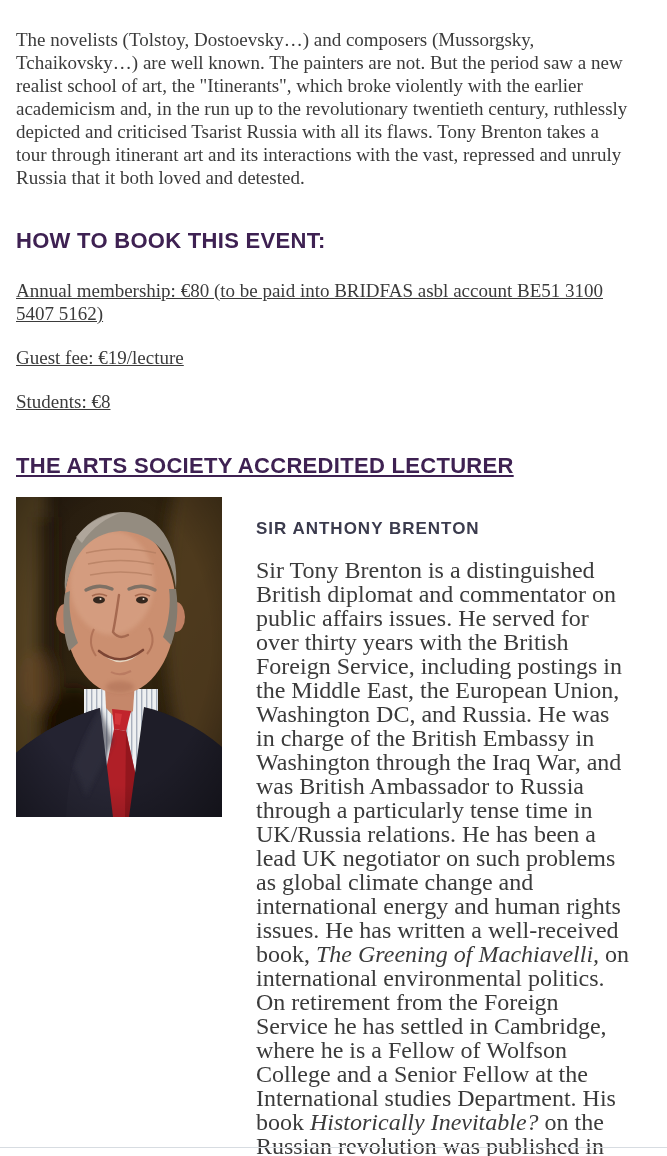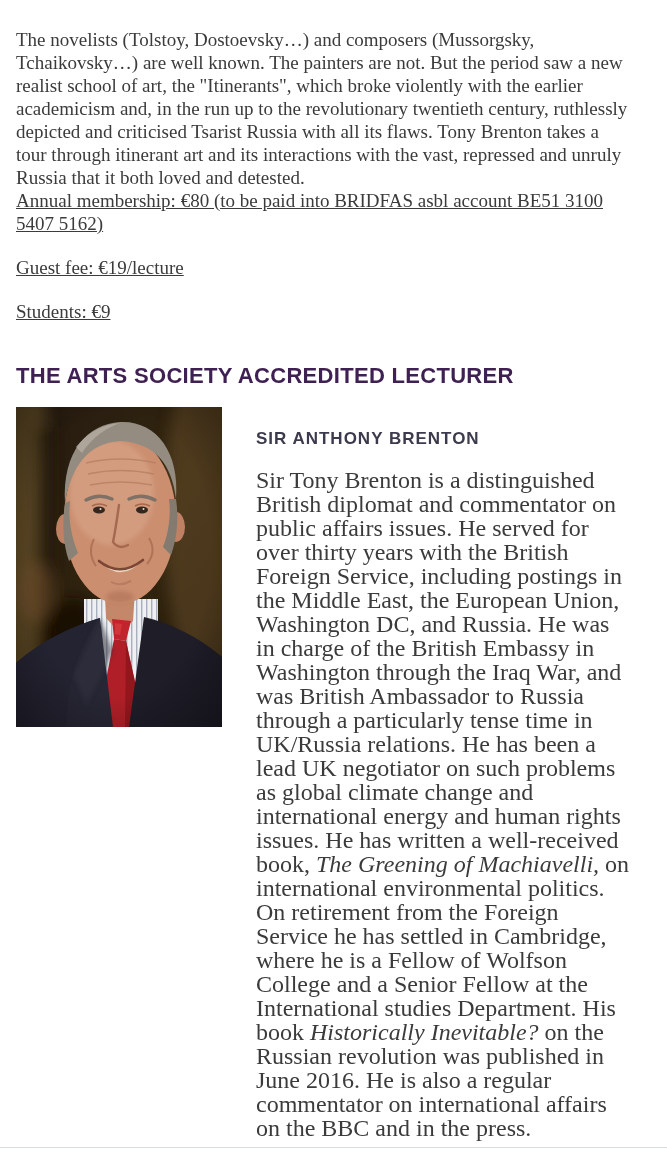--- a/index.html
+++ b/index.html
@@ -21,21 +21,21 @@
   }
 
   h2.purple-heading {
     font-family: "Liberation Sans", sans-serif;
     font-weight: bold;
     font-size: 22px;
     letter-spacing: 0.3px;
     color: #3e2152;
     margin: 39px 0 25px 0;
   }
-  h2.lecturer-heading { margin: 40px 0 18px 0; }
+  h2.lecturer-heading { margin: 40px 0 18px 0; text-decoration: underline; }
 
   .booking-item {
     margin: 0 0 21px 0;
     font-size: 19px;
     line-height: 23px;
     max-width: 616px;
     text-decoration: underline;
   }
 
   .lecturer-row {
@@ -77,24 +77,25 @@
     border-top: 1px solid #d7dce1;
   }
 </style>
 </head>
 <body>
 
 <div class="page">
 
   <p class="intro">The novelists (Tolstoy, Dostoevsky…) and composers (Mussorgsky, Tchaikovsky…) are well known. The painters are not. But the period saw a new realist school of art, the "Itinerants", which broke violently with the earlier academicism and, in the run up to the revolutionary twentieth century, ruthlessly depicted and criticised Tsarist Russia with all its flaws. Tony Brenton takes a tour through itinerant art and its interactions with the vast, repressed and unruly Russia that it both loved and detested.</p>
 
+  <h2 class="purple-heading">HOW TO BOOK THIS EVENT:</h2>
 
   <p class="booking-item">Annual membership: €80 (to be paid into BRIDFAS asbl account BE51 3100 5407 5162)</p>
   <p class="booking-item">Guest fee: €19/lecture</p>
-  <p class="booking-item">Students: €9</p>
+  <p class="booking-item">Students: €8</p>
 
   <h2 class="purple-heading lecturer-heading">THE ARTS SOCIETY ACCREDITED LECTURER</h2>
 
   <div class="lecturer-row">
 
     <div class="photo">
       <svg viewBox="0 0 206 320" xmlns="http://www.w3.org/2000/svg">
         <defs>
           <filter id="blurBg" x="-30%" y="-30%" width="160%" height="160%">
             <feGaussianBlur stdDeviation="7"></feGaussianBlur>

